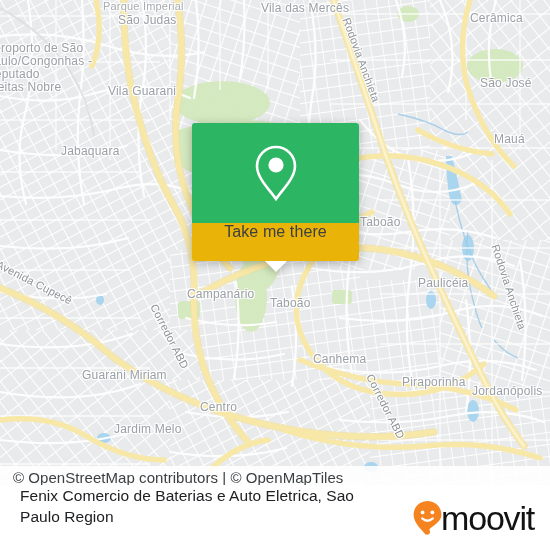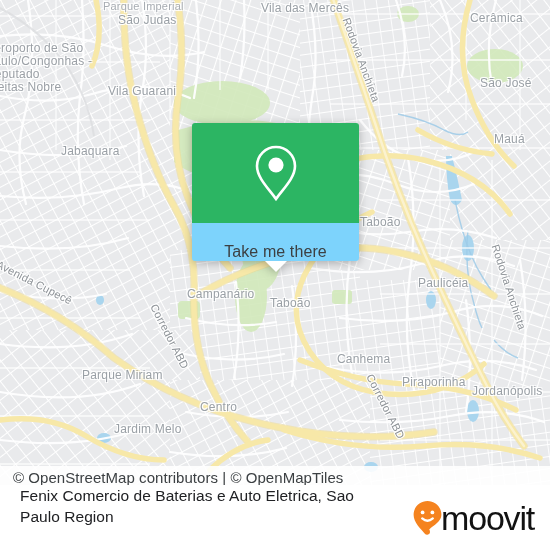--- a/index.html
+++ b/index.html
@@ -54,24 +54,24 @@
     filter:drop-shadow(0 2px 5px rgba(0,0,0,.28));
     z-index:40;
   }
   .popup-head {
     background:#2cb563;
     height:100px;
     border-radius:3px 3px 0 0;
     display:flex; align-items:center; justify-content:center;
   }
   .popup-body {
-    background:#7dd3fc;
+    background:#eab308;
     height:38px;
     border-radius:0 0 3px 3px;
-    display:flex; align-items:flex-end; justify-content:center;
+    display:flex; align-items:flex-start; justify-content:center;
     position:relative;
   }
   .popup-body span {
     color:#3c4043;
     font-size:16px;
     letter-spacing:.1px;
   }
   .popup-tail {
     position:absolute;
     left:50%; transform:translateX(-50%);
@@ -296,24 +296,24 @@
       <div class="lbl road" style="left:352px; top:16px; transform:rotate(70deg); transform-origin:left top;">Rodovia Anchieta</div>
       <div class="lbl place" style="left:494px; top:132px;">Mauá</div>
       <div class="lbl place" style="left:61px;  top:144px;">Jabaquara</div>
       <div class="lbl place" style="left:360px; top:215px;">Taboão</div>
       <div class="lbl place" style="left:412px; top:276px;margin-left:6px;">Paulicéia</div>
       <div class="lbl road" style="left:501px; top:243px; transform:rotate(72deg); transform-origin:left top;">Rodovia Anchieta</div>
       <div class="lbl road" style="left:0px;   top:258px; transform:rotate(27deg); transform-origin:left top;">Avenida Cupecê</div>
       <div class="lbl place" style="left:187px; top:287px;">Campanário</div>
       <div class="lbl place" style="left:270px; top:296px;">Taboão</div>
       <div class="lbl road" style="left:159px; top:302px; transform:rotate(63deg); transform-origin:left top;">Corredor ABD</div>
-      <div class="lbl place" style="left:313px; top:352px;margin-left:24px;">Canhema</div>
+      <div class="lbl place" style="left:313px; top:352px;">Canhema</div>
       <div class="lbl place" style="left:402px; top:375px;">Piraporinha</div>
       <div class="lbl place" style="left:472px; top:384px;">Jordanópolis</div>
-      <div class="lbl place" style="left:82px;  top:368px;">Parque Miriam</div>
+      <div class="lbl place" style="left:82px;  top:368px;">Guarani Miriam</div>
       <div class="lbl place" style="left:114px; top:402px;margin-top:20px;">Jardim Melo</div>
       <div class="lbl place" style="left:200px; top:400px;">Centro</div>
       <div class="lbl road" style="left:375px; top:372px; transform:rotate(63deg); transform-origin:left top;">Corredor ABD</div>
     </div>
 
     <div class="popup">
       <div class="popup-head">
         <svg width="46" height="58" viewBox="0 0 46 58">
           <path d="M23 3 C12.5 3 4 11.5 4 22 C4 34 16 45 23 55 C30 45 42 34 42 22 C42 11.5 33.5 3 23 3 Z" fill="none" stroke="#ffffff" stroke-width="2.6"></path>
           <circle cx="23" cy="21" r="7.6" fill="#ffffff"></circle>

